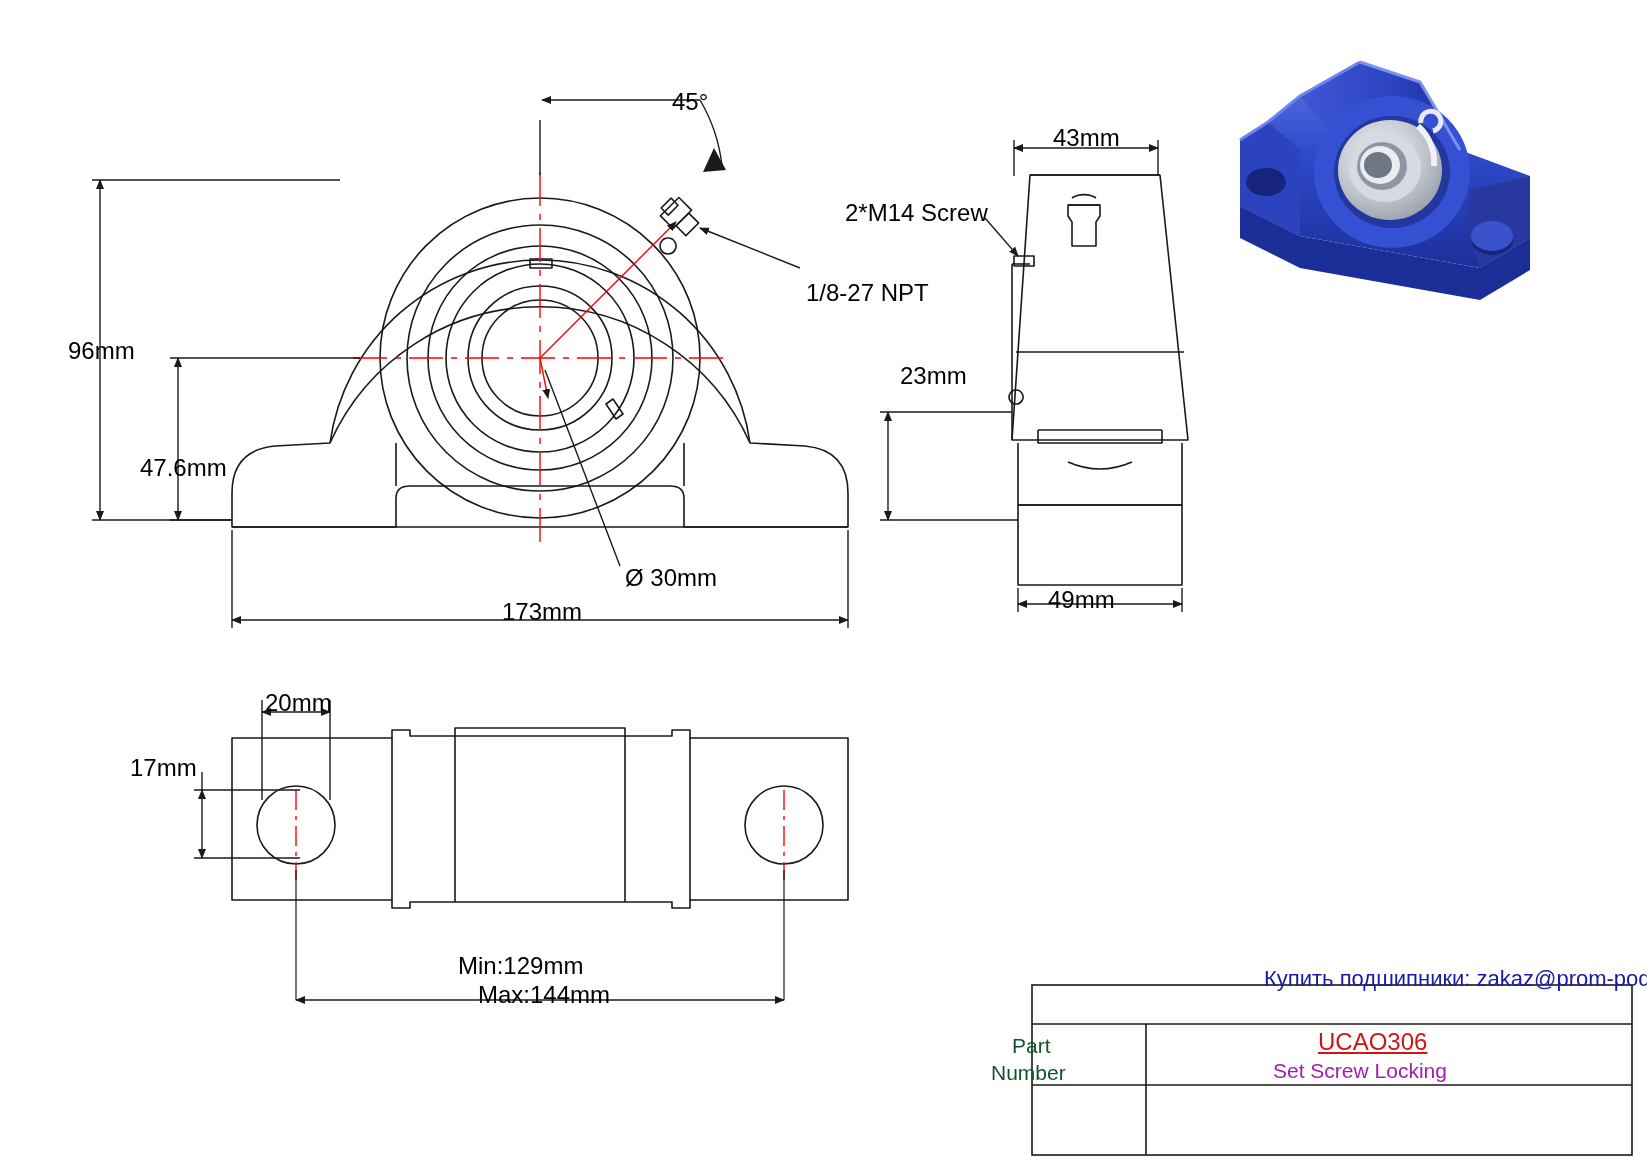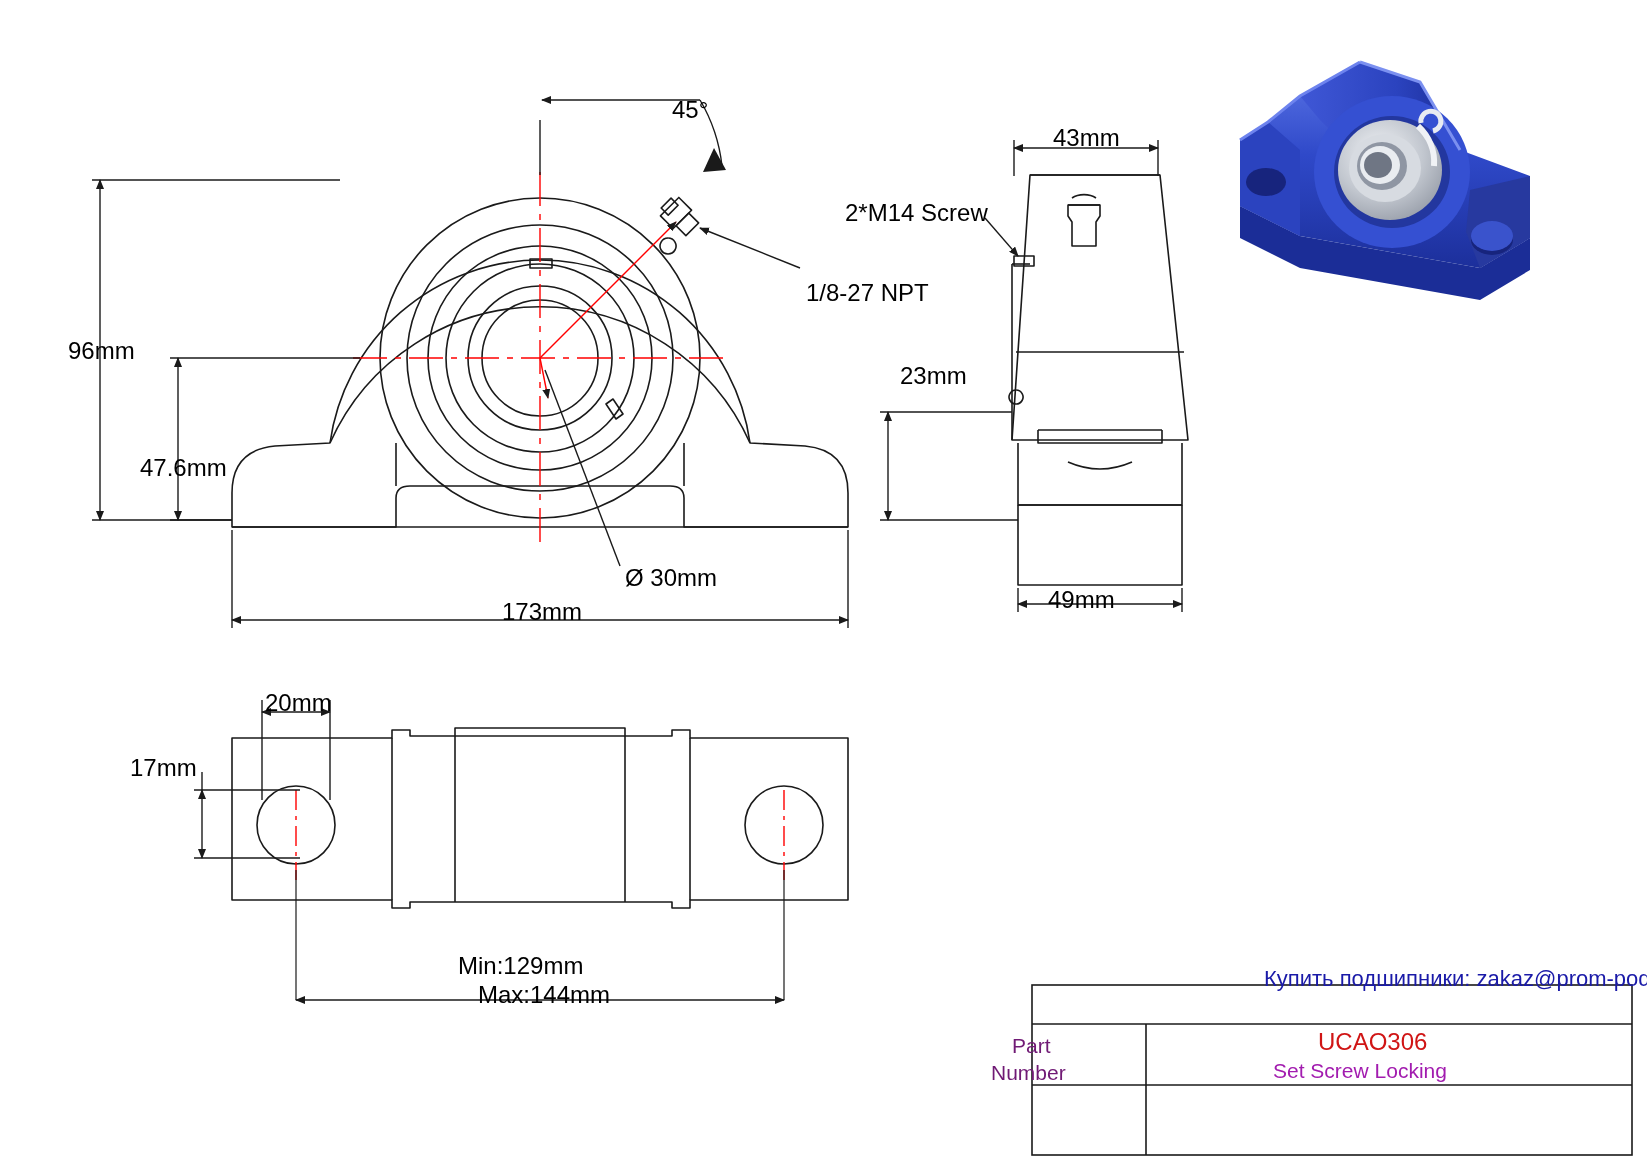--- a/index.html
+++ b/index.html
@@ -42,21 +42,21 @@
   .tb-part {
     font-size: 24px;
     color: #d01515;
   }
   .tb-sub {
     font-size: 21px;
     color: #a21caf;
   }
   .tb-cell {
     font-size: 21px;
-    color: #701a75;
+    color: #14532d;
   }
 </style>
 </head>
 <body>
 
 <div id="sheet">
 
   <svg width="1647" height="1165" viewBox="0 0 1647 1165">
     <defs>
       <marker id="arrHead" markerWidth="10" markerHeight="8" refX="9" refY="4" orient="auto" markerUnits="userSpaceOnUse">
@@ -280,21 +280,21 @@
 
     <g fill="none" stroke="#1a1a1a" stroke-width="1.6">
       <rect x="1032" y="985" width="600" height="170"></rect>
       <line x1="1032" y1="1024" x2="1632" y2="1024"></line>
       <line x1="1032" y1="1085" x2="1632" y2="1085"></line>
       <line x1="1146" y1="1085" x2="1146" y2="1155"></line>
       <line x1="1146" y1="1024" x2="1146" y2="1085"></line>
     </g>
   </svg>
 
-  <div class="lbl lbl-24" style="left:672px; top:96px;">45°</div>
+  <div class="lbl lbl-24" style="left:672px; top:88px;">45°</div>
 
   <div class="lbl lbl-24" style="left:806px; top:279px;">1/8-27 NPT</div>
 
   <div class="lbl lbl-24" style="left:625px; top:564px;">Ø 30mm</div>
 
   <div class="lbl lbl-24" style="left:68px; top:337px;">96mm</div>
 
   <div class="lbl lbl-24" style="left:140px; top:423px;margin-top:31px;">47.6mm</div>
 
   <div class="lbl lbl-24" style="left:502px; top:598px;">173mm</div>
@@ -313,17 +313,17 @@
 
   <div class="lbl lbl-24" style="left:458px; top:952px;">Min:129mm</div>
 
   <div class="lbl lbl-24" style="left:478px; top:981px;">Max:144mm</div>
 
   <div class="tb-text tb-contact" style="left:1264px; top:966px;">Купить подшипники: zakaz@prom-pod.ru</div>
 
   <div class="tb-text tb-cell" style="left:1012px; top:1034px;">Part</div>
   <div class="tb-text tb-cell" style="left:991px; top:1061px;">Number</div>
 
-  <div class="tb-text tb-part" style="left:1318px; top:1028px;">UCAO306</div>
+  <div class="tb-text tb-part" style="left:1318px; top:1028px;text-decoration:underline;">UCAO306</div>
 
   <div class="tb-text tb-sub" style="left:1273px; top:1059px;">Set Screw Locking</div>
 
 </div>
 
 </body></html>

